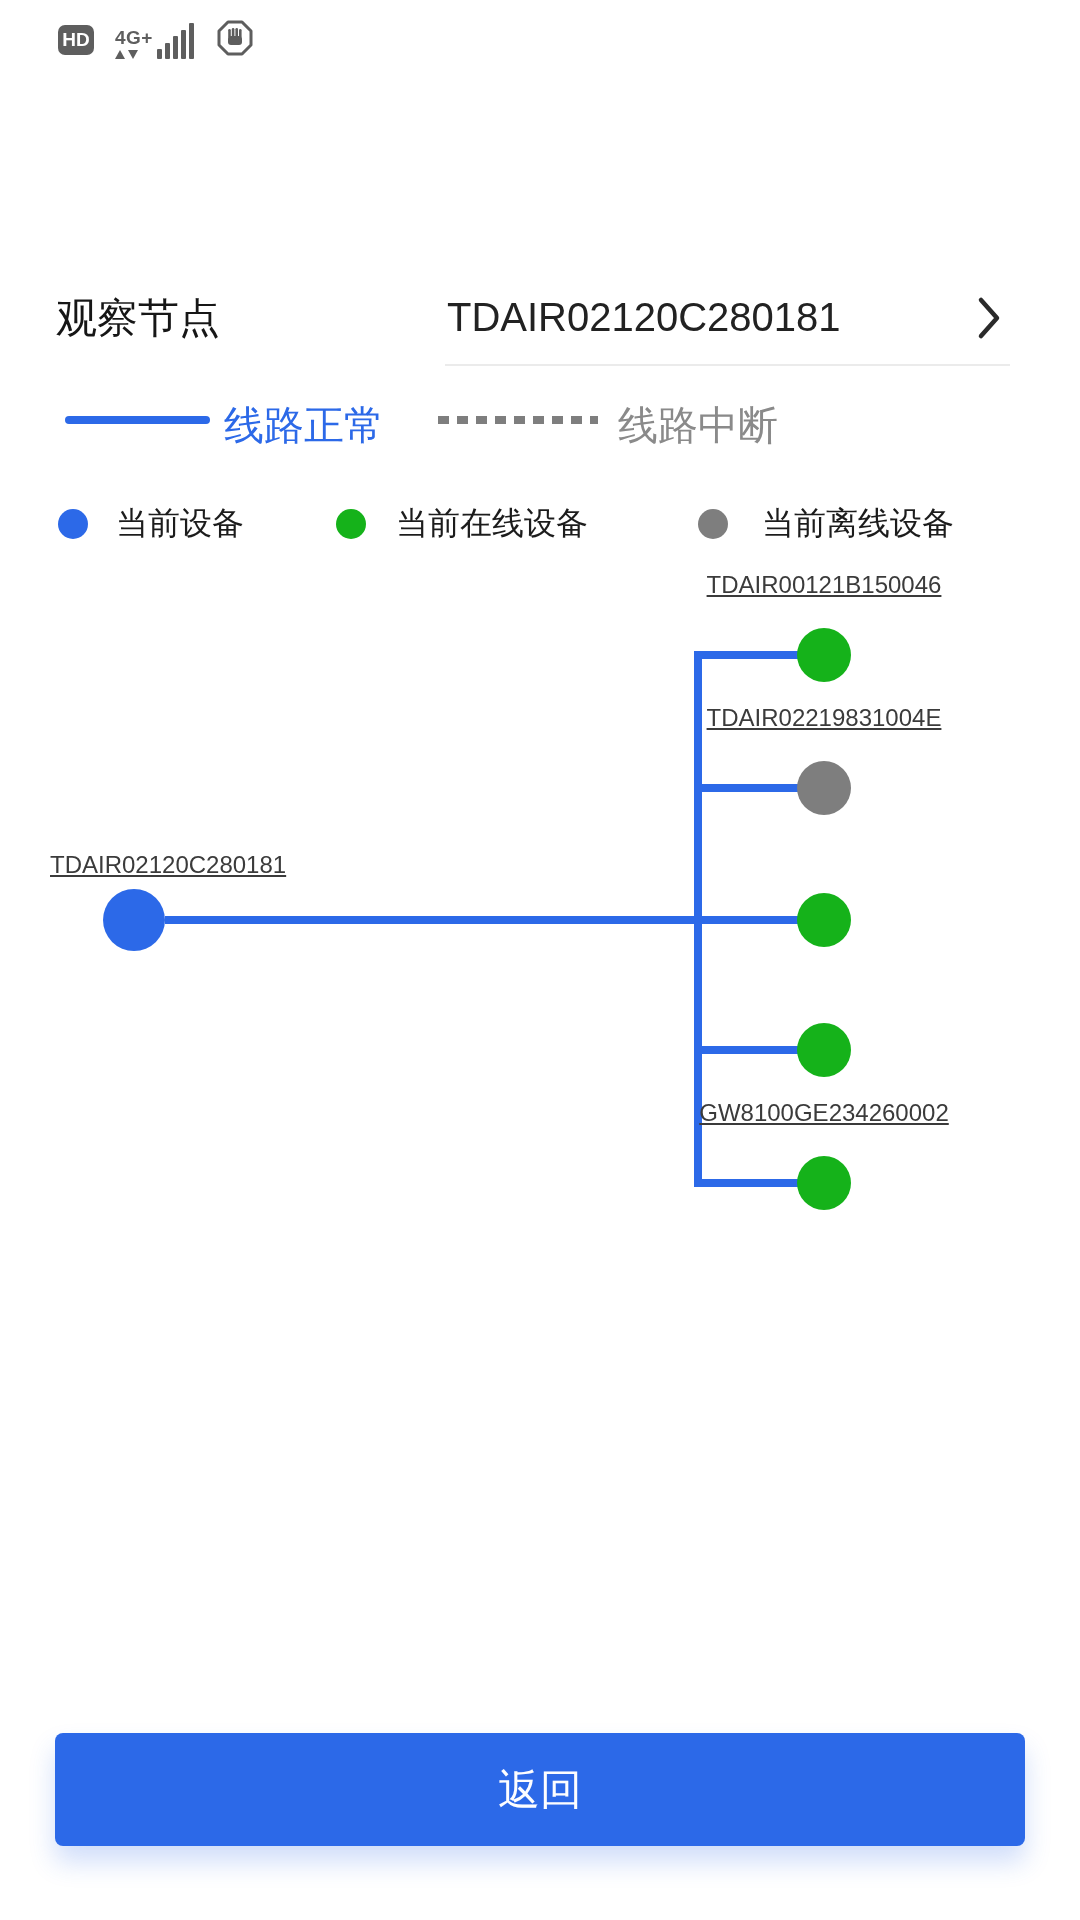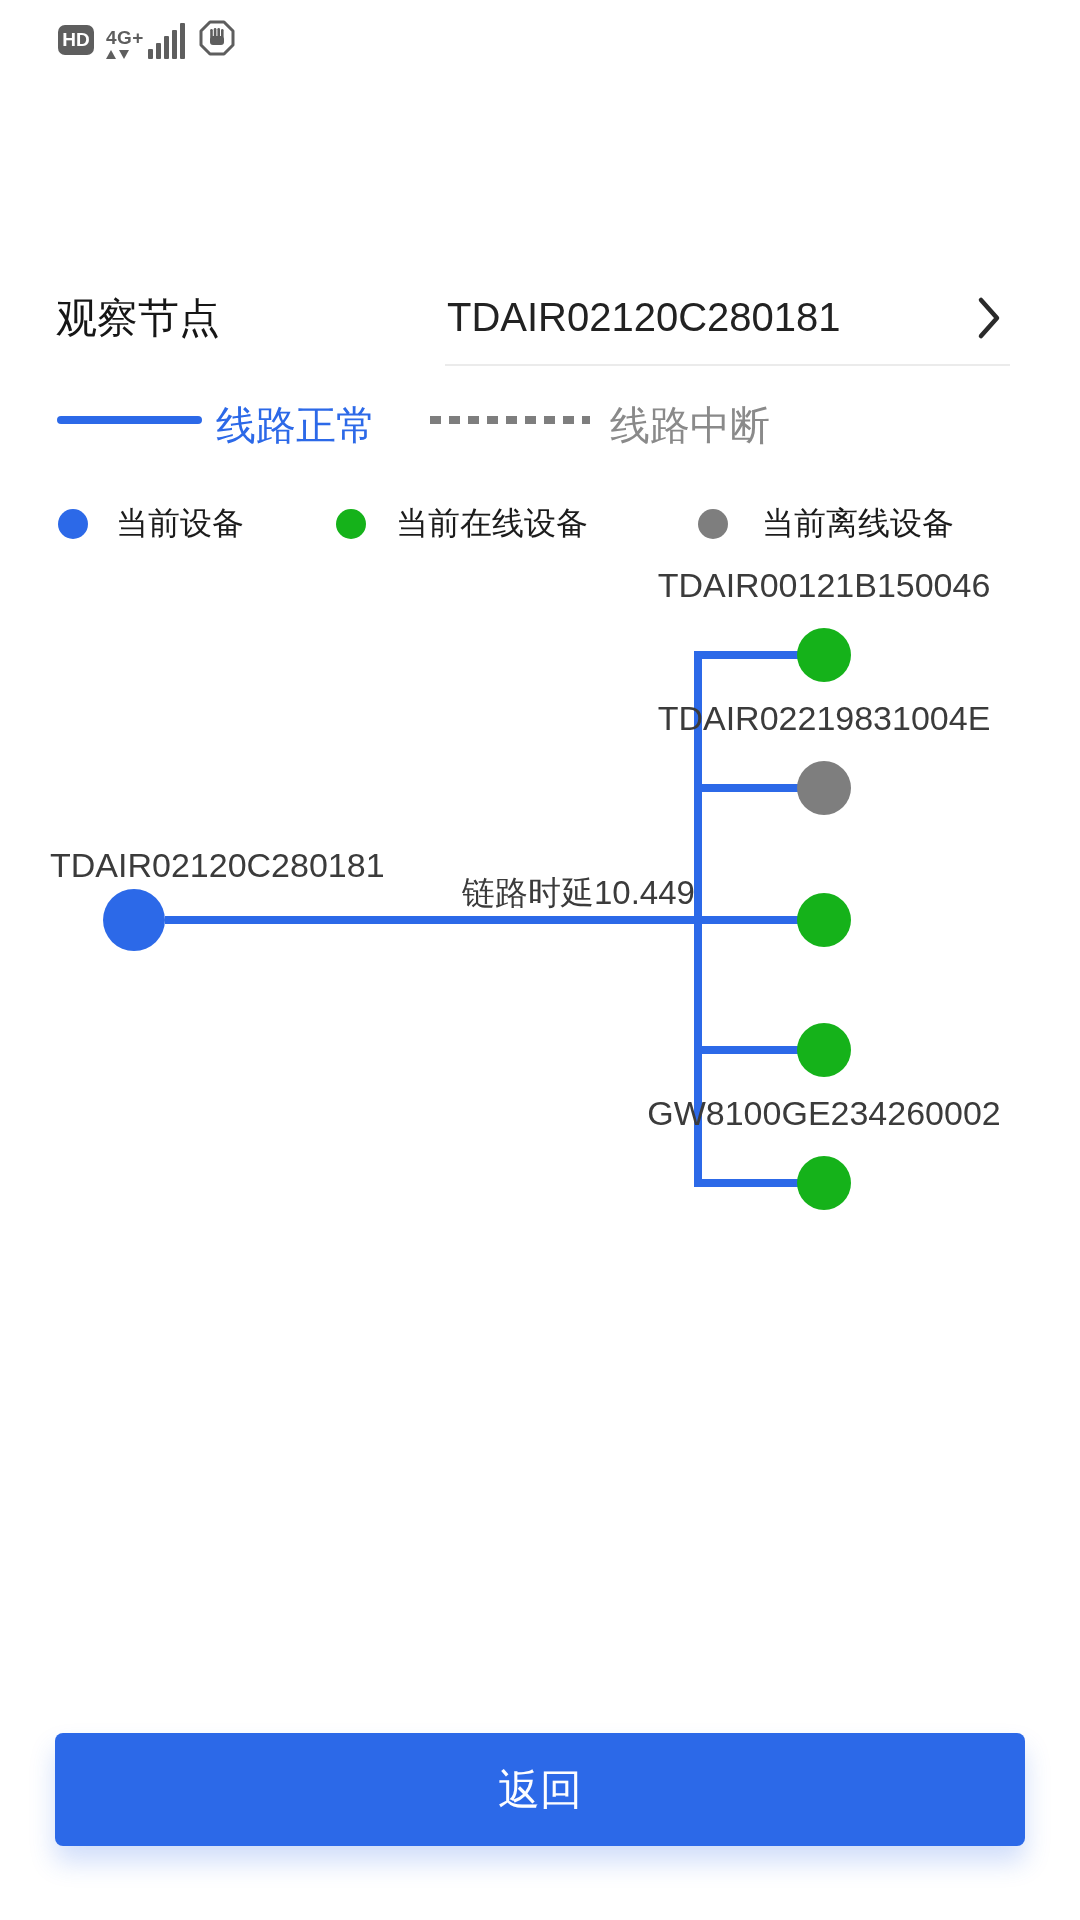--- a/index.html
+++ b/index.html
@@ -11,21 +11,21 @@
     --label-dark:#3B3B3B;
   }
   html,body{margin:0;padding:0;background:#fff;}
   body{font-family:"Liberation Sans","DejaVu Sans",sans-serif;}
   .screen{position:relative;width:1080px;height:1920px;background:#ffffff;overflow:hidden;}
 
   
   .status-bar{position:absolute;left:0;top:14px;width:1080px;height:52px;
     display:flex;justify-content:space-between;align-items:center;
     padding:0 58px;box-sizing:border-box;color:var(--icon-gray);}
-  .sb-left{display:flex;align-items:center;gap:12px;}
+  .sb-left{display:flex;align-items:center;gap:21px;}
   .sb-right{display:flex;align-items:center;gap:12px;font-size:36px;}
   .hd-badge{display:inline-flex;align-items:center;justify-content:center;
     width:36px;height:30px;background:var(--icon-gray);color:#fff;border-radius:7px;
     font-size:19px;font-weight:bold;}
   .signal{display:flex;align-items:flex-end;gap:4px;height:38px;}
   .sig-col{display:flex;flex-direction:column;align-items:flex-start;line-height:1;}
   .sig-4g{font-size:19px;font-weight:bold;letter-spacing:0.5px;margin-top:16px;}
   .sig-arrows{display:flex;gap:3px;margin-top:3px;align-items:flex-end;}
   .tri-up{width:0;height:0;border-left:5px solid transparent;border-right:5px solid transparent;border-bottom:9px solid var(--icon-gray);}
   .tri-down{width:0;height:0;border-left:5px solid transparent;border-right:5px solid transparent;border-top:9px solid var(--icon-gray);}
@@ -47,42 +47,42 @@
   .observe-row{position:absolute;left:0;top:270px;width:1080px;height:96px;}
   .obs-label{position:absolute;left:56px;top:0;height:96px;display:flex;align-items:center;
     font-size:41px;color:#161616;}
   .obs-value-wrap{position:absolute;left:445px;top:0;width:565px;height:96px;
     border-bottom:2px solid #ebebeb;box-sizing:border-box;cursor:pointer;}
   .obs-value{position:absolute;left:2px;top:0;height:94px;display:flex;align-items:center;
     font-size:40px;color:#222;}
   .obs-chevron{position:absolute;right:8px;top:26px;}
 
   
-  .legend-lines{position:absolute;left:0;top:398px;width:868px;height:44px;padding-left:44px;}
+  .legend-lines{position:absolute;left:8px;top:398px;width:868px;height:44px;padding-left:44px;}
   .ll-solid{position:absolute;left:57px;top:18px;width:145px;height:8px;border-radius:4px;background:var(--accent-blue);}
   .ll-solid-label{position:absolute;left:216px;top:0;font-size:40px;color:var(--accent-blue);}
   .ll-dashed{position:absolute;left:430px;top:18px;width:160px;height:8px;
     background:repeating-linear-gradient(90deg,var(--offline-gray) 0 11px,transparent 11px 19px);}
   .ll-dashed-label{position:absolute;left:610px;top:0;font-size:40px;color:var(--muted-gray);}
 
   .legend-dots{position:absolute;left:0;top:502px;width:1080px;height:46px;}
   .dot{position:absolute;top:7px;width:30px;height:30px;border-radius:50%;}
   .dot-blue{left:58px;background:var(--accent-blue);}
   .dot-green{left:336px;background:var(--online-green);}
   .dot-gray{left:698px;background:var(--offline-gray);}
   .ld-label{position:absolute;top:0;font-size:32px;color:#1c1c1c;font-family:Liberation Serif, serif;}
   .ld1{left:116px;} .ld2{left:396px;} .ld3{left:762px;}
 
   
   .topo-svg{position:absolute;left:0;top:0;width:1080px;height:1920px;pointer-events:none;}
   .topo-line{fill:none;stroke:var(--accent-blue);stroke-width:8;}
   .node-dot-online{fill:var(--online-green);}
   .node-dot-offline{fill:var(--offline-gray);}
   .node-dot-current{fill:var(--accent-blue);}
-  .node-label{position:absolute;font-size:34px;color:var(--label-dark);white-space:nowrap;line-height:40px;}
+  .node-label{position:absolute;font-size:24px;color:var(--label-dark);white-space:nowrap;line-height:40px;text-decoration:underline;}
   .child-label{left:824px;transform:translateX(-50%);}
   .root-label{left:50px;top:845px;}
   .latency-label{position:absolute;left:462px;top:871px;font-size:33px;color:var(--label-dark);white-space:nowrap;}
 
   
   .return-button{position:absolute;left:55px;top:1733px;width:970px;height:113px;
     background:var(--accent-blue);border:none;border-radius:8px;color:#fdfdff;
     font-size:42px;font-family:inherit;display:flex;align-items:center;justify-content:center;
     box-shadow:0 16px 26px rgba(44,105,232,0.22);cursor:pointer;}
 </style>
@@ -159,20 +159,19 @@
     <path class="topo-line" d="M698 1050 H800"></path>
     <circle class="node-dot-current" cx="134" cy="920" r="31"></circle>
     <circle class="node-dot-online" cx="824" cy="655" r="27"></circle>
     <circle class="node-dot-offline" cx="824" cy="788" r="27"></circle>
     <circle class="node-dot-online" cx="824" cy="920" r="27"></circle>
     <circle class="node-dot-online" cx="824" cy="1050" r="27"></circle>
     <circle class="node-dot-online" cx="824" cy="1183" r="27"></circle>
   </svg>
 
   <div class="node-label root-label">TDAIR02120C280181</div>
-  <div class="latency-label">链路时延10.449</div>
   <div class="node-label child-label" style="top:565px">TDAIR00121B150046</div>
   <div class="node-label child-label" style="top:698px">TDAIR02219831004E</div>
   <div class="node-label child-label" style="top:1093px">GW8100GE234260002</div>
 
   <button class="return-button">返回</button>
 
 </div>
 
 </body></html>

